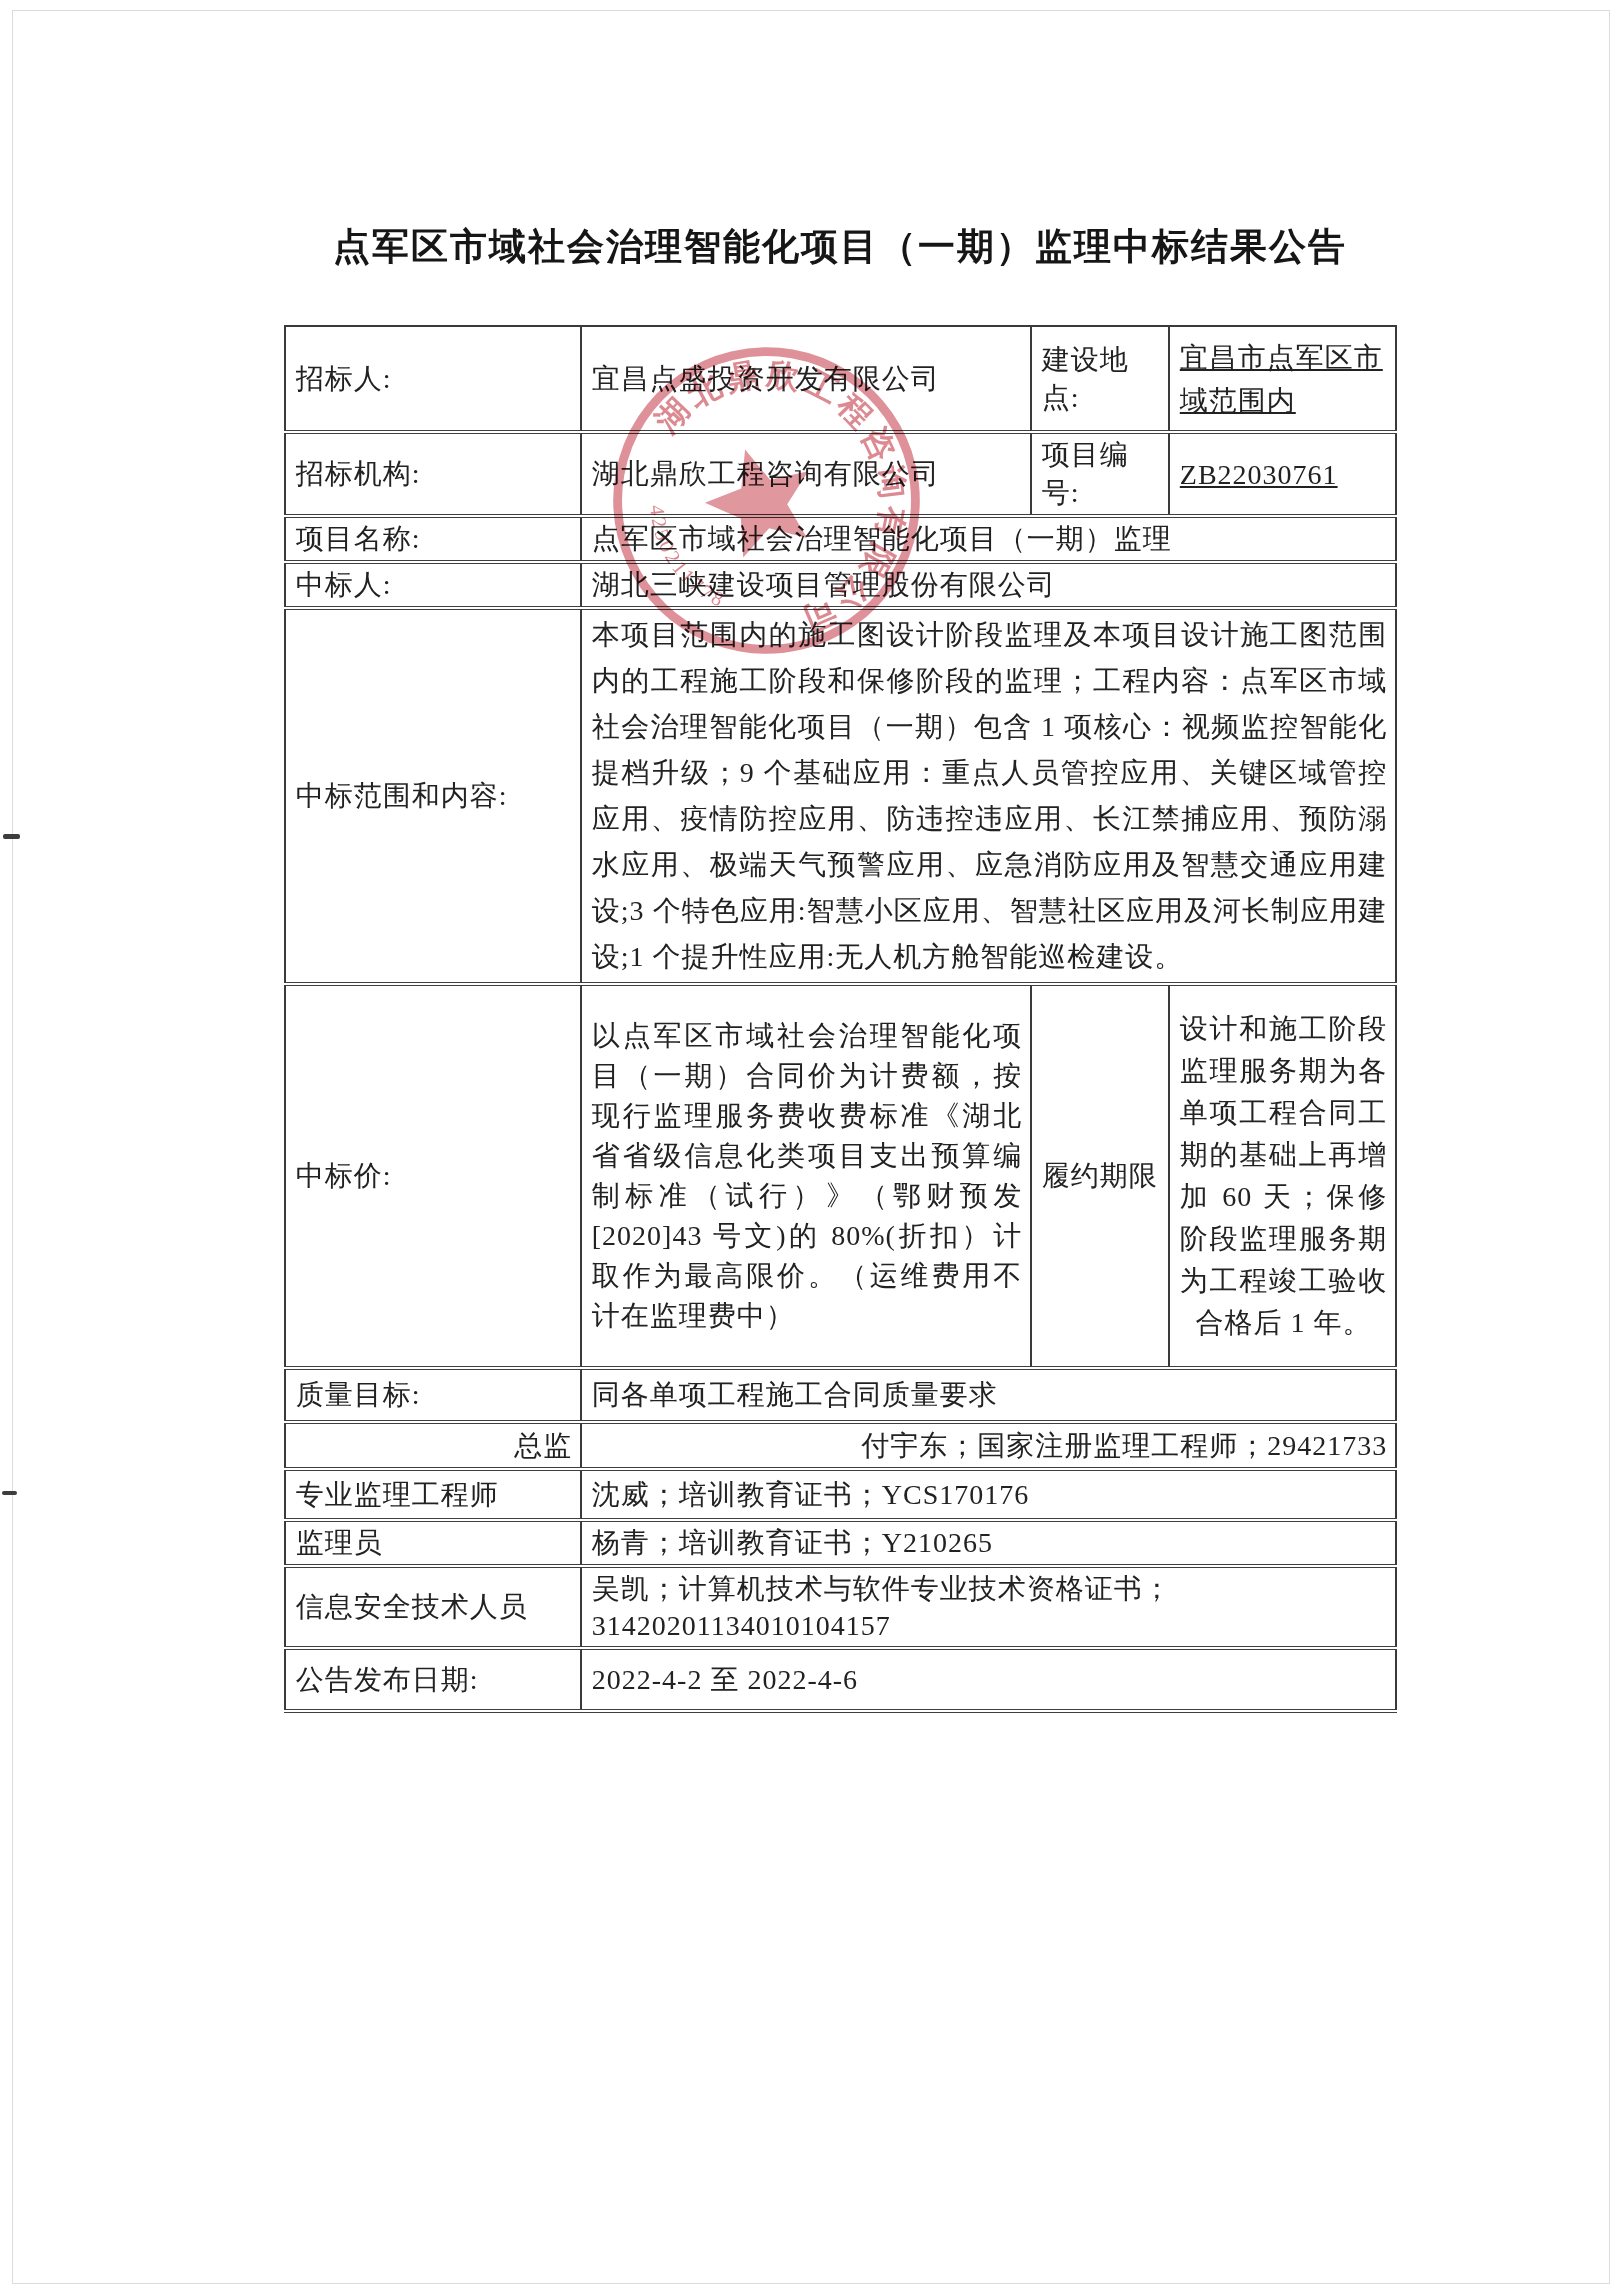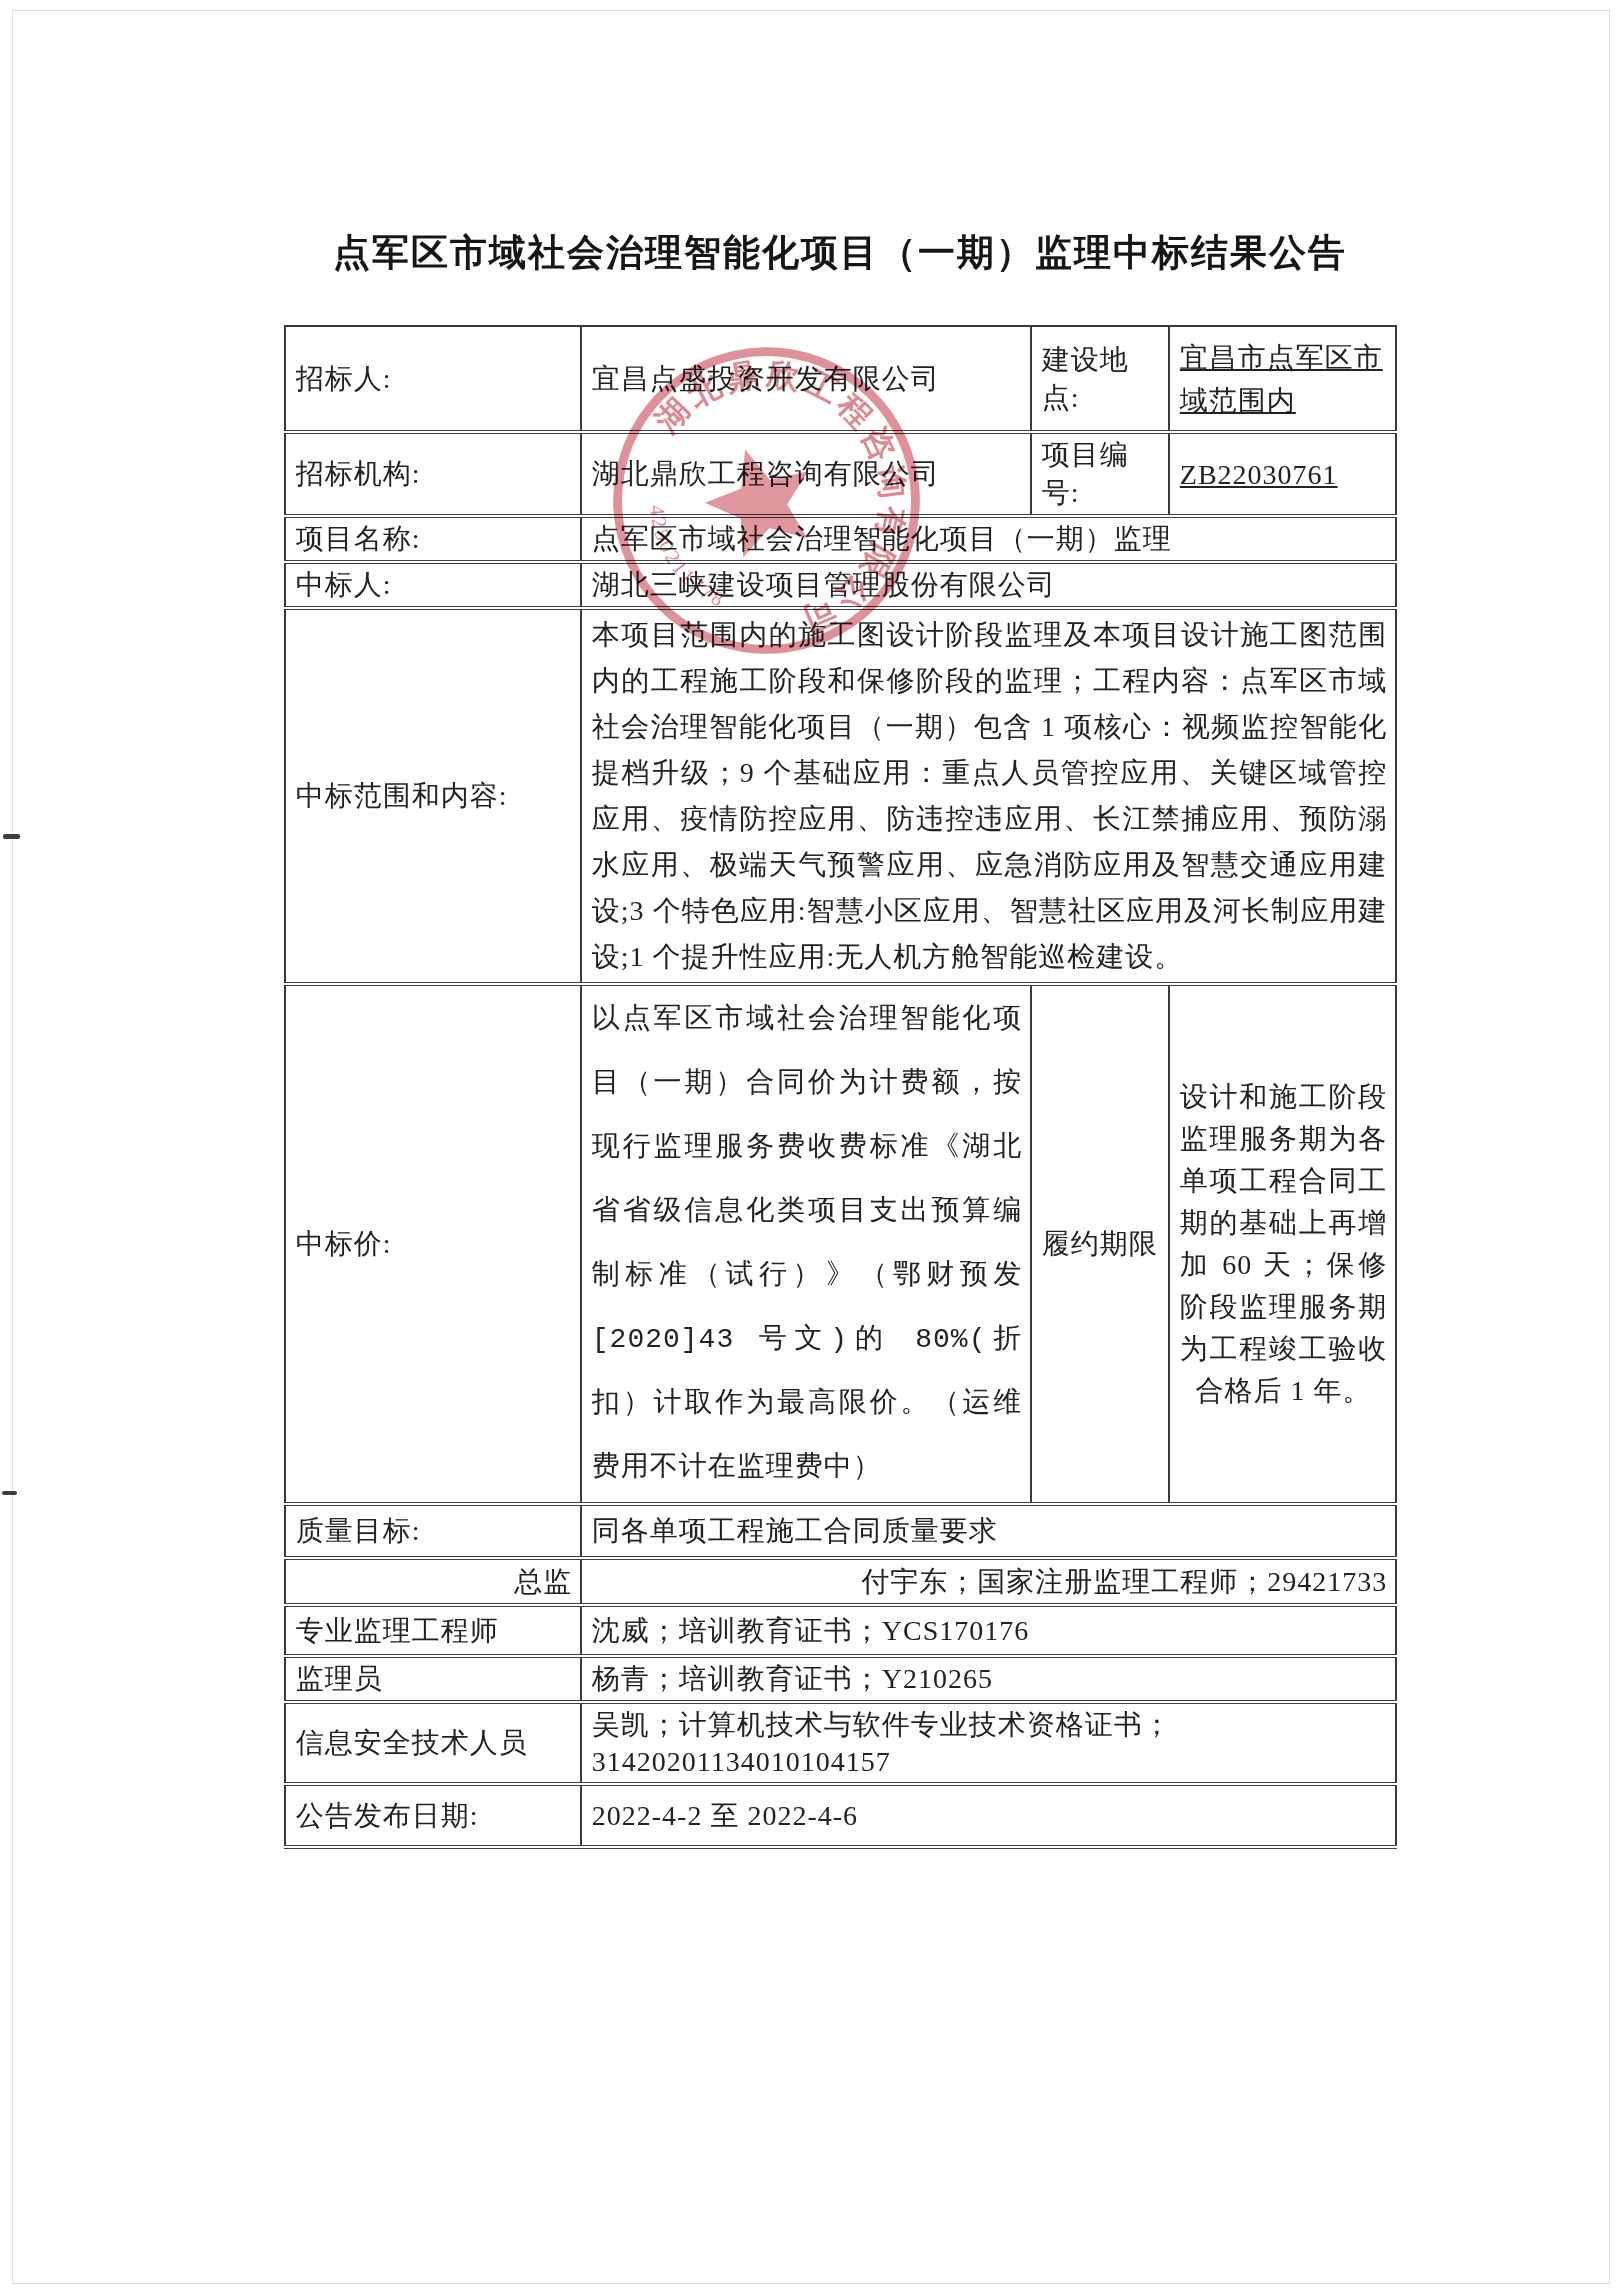--- a/index.html
+++ b/index.html
@@ -10,21 +10,21 @@
     font-family:"Liberation Serif","DejaVu Serif",serif;
     color:#1f1f1f;
     overflow:hidden;
   }
   .page-edge{
     position:absolute;left:11.8px;top:9.8px;right:10.8px;bottom:8.8px;
     border:1px solid #dcdcdc;
     pointer-events:none;
   }
   .doc-title{
-    position:absolute;left:255px;top:228px;width:1170px;
+    position:absolute;left:255px;top:222px;width:1170px;
     text-align:center;
     font-size:37px;font-weight:bold;
     letter-spacing:2px;
     color:#161616;
   }
   table.announce{
     position:absolute;left:284px;top:325px;
     width:1111px;
     border-collapse:collapse;
     table-layout:fixed;
@@ -52,22 +52,22 @@
   tr.r9{height:51px;}
   tr.r10{height:44px;margin-left:44px;}
   tr.r11{height:74px;}
   tr.r12{height:63px;}
   td.wrap2{line-height:43px;padding-left:10.8px;padding-right:3.9px;text-decoration:underline;}
   td.para{
     text-align:justify;line-height:46px;
     padding-left:10.8px;padding-right:7.8px;
   }
   td.price-para{
-    text-align:justify;line-height:64px;letter-spacing:0;
-    padding-left:13.7px;padding-right:7.8px;font-family:Liberation Mono, monospace;
+    text-align:justify;line-height:40px;letter-spacing:0;
+    padding-left:13.7px;padding-right:7.8px;
   }
   td.term-lbl{padding:2px 2px;letter-spacing:0;text-align:left;}
   td.term-val{
     text-align:justify;text-align-last:center;
     line-height:42px;letter-spacing:0;
     padding:2px 7.8px;
   }
   td.two-line{line-height:37px;padding-right:3.9px;}
   .seal{
     position:absolute;left:600px;top:334px;width:333px;height:333px;

